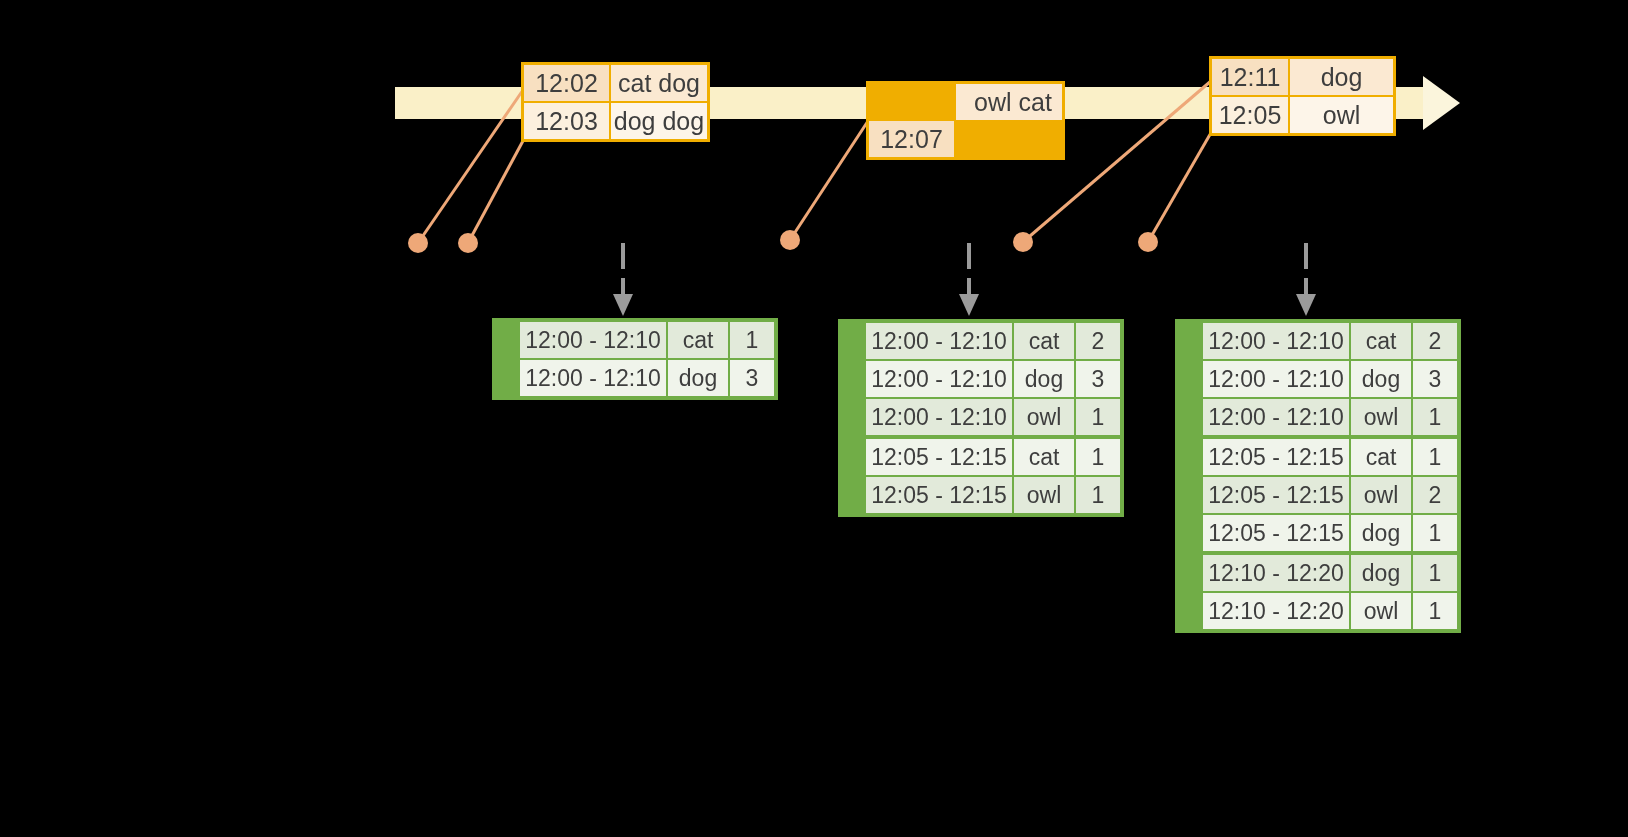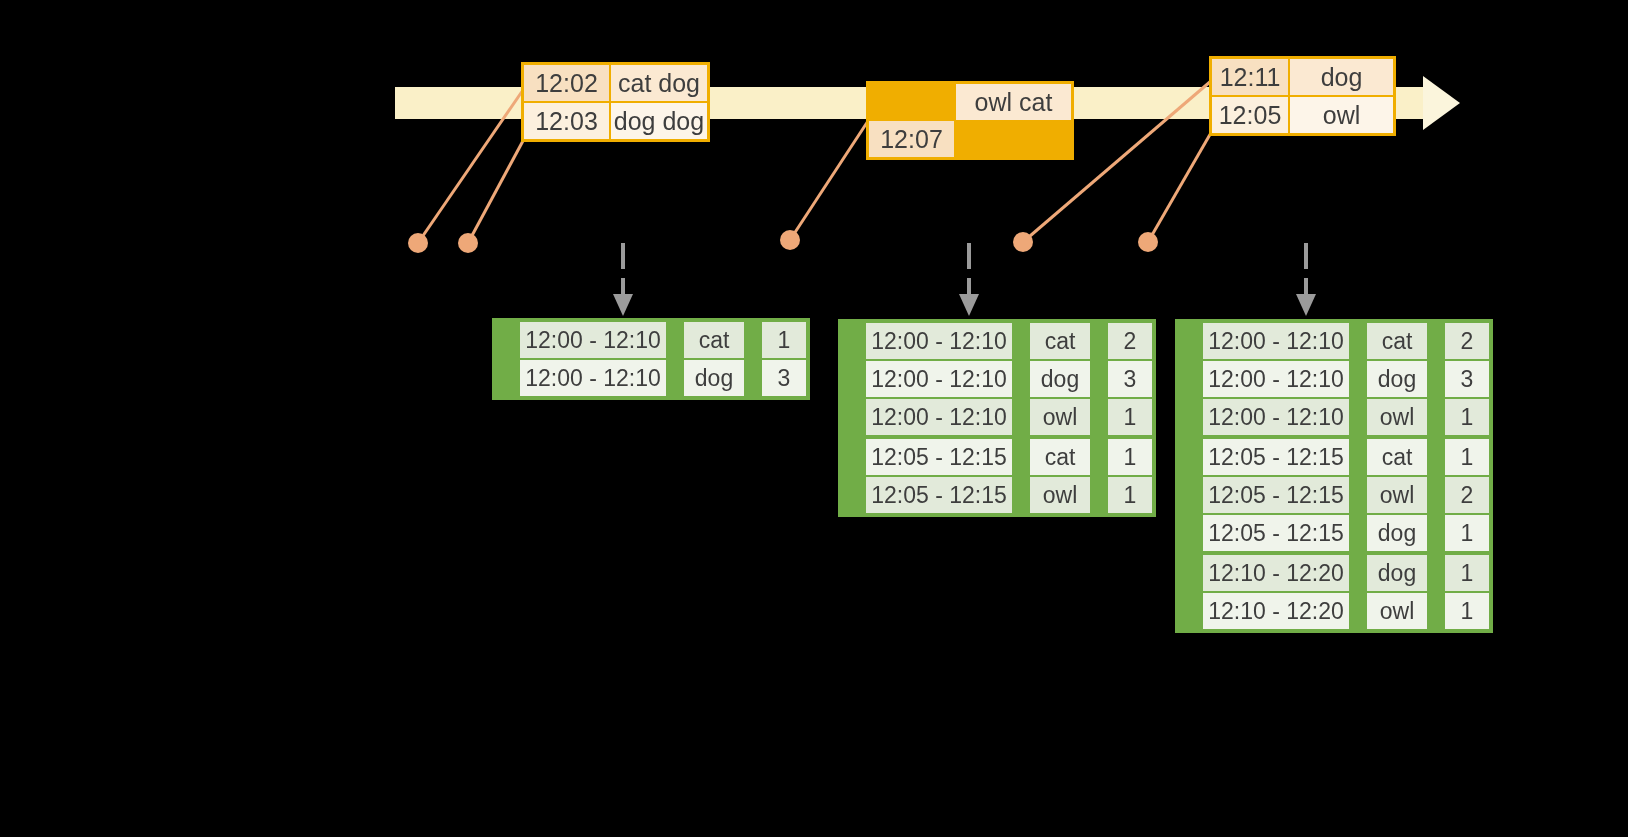--- a/index.html
+++ b/index.html
@@ -37,31 +37,31 @@
   .erow{display:flex;gap:2px;}
   .ecell{
     height:36px;display:flex;align-items:center;justify-content:center;
     font-size:25px;color:var(--text);
   }
   .erow.dark .ecell.time{background:var(--event-cell-dark-time);}
   .erow.dark .ecell.word{background:var(--event-cell-dark-word);}
   .erow.light .ecell.time{background:var(--event-cell-light-time);}
   .erow.light .ecell.word{background:var(--event-cell-light-word);}
   .eb1{left:521px;top:62px;} .eb1 .time{width:85px;text-align:right;} .eb1 .word{width:96px;}
-  .eb2{left:866px;top:81px;} .eb2 .time{width:85px;margin-top:37px;} .eb2 .word{width:115px;}
+  .eb2{left:866px;top:81px;} .eb2 .time{width:85px;margin-top:37px;} .eb2 .word{width:98px;padding-left:8px;}
   .eb3{left:1209px;top:56px;} .eb3 .time{width:76px;} .eb3 .word{width:103px;}
   
   .gtable{
     position:absolute;z-index:3;background:var(--table-border);
     padding:4px;display:flex;flex-direction:column;
   }
   .t1{left:492px;top:318px;}
   .t2{left:838px;top:319px;}
   .t3{left:1175px;top:319px;}
-  .grow{display:flex;gap:18px;margin-top:2px;padding-left:24px;}
+  .grow{display:flex;gap:2px;margin-top:2px;padding-left:24px;}
   .grow:first-child{margin-top:0;}
   .grow.gsep{margin-top:4px;}
   .gcell{
     height:36px;display:flex;align-items:center;justify-content:center;
     font-size:23px;color:var(--text);background:var(--table-cell-dark);
   }
   .grow.alt .gcell{background:var(--table-cell-light);}
   .gcell.w-time{width:146px;}
   .gcell.w-word{width:60px;}
   .gcell.w-cnt{width:44px;}

